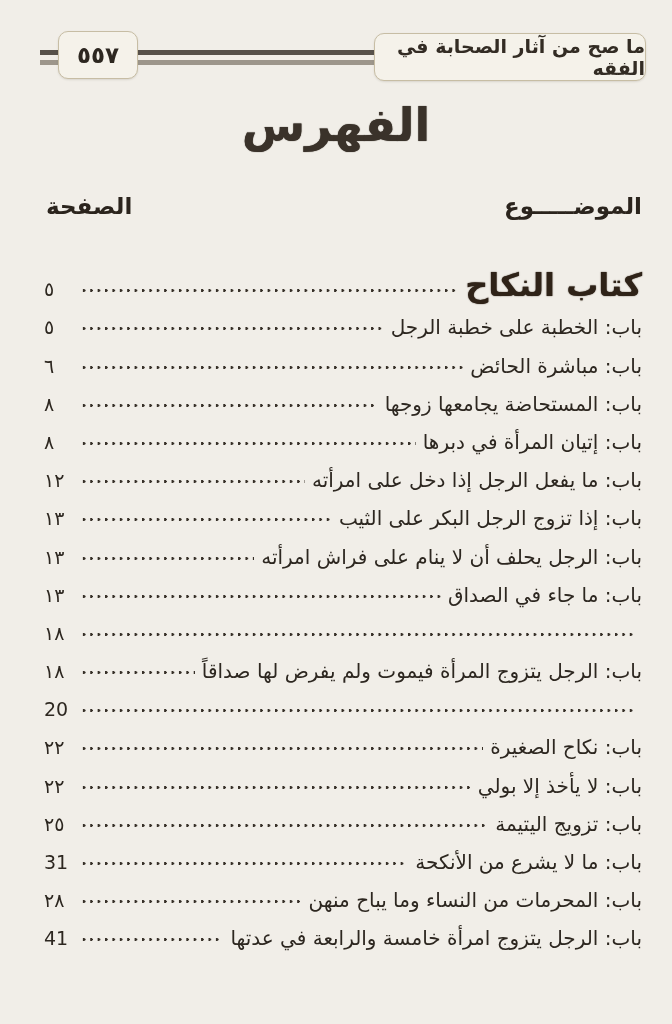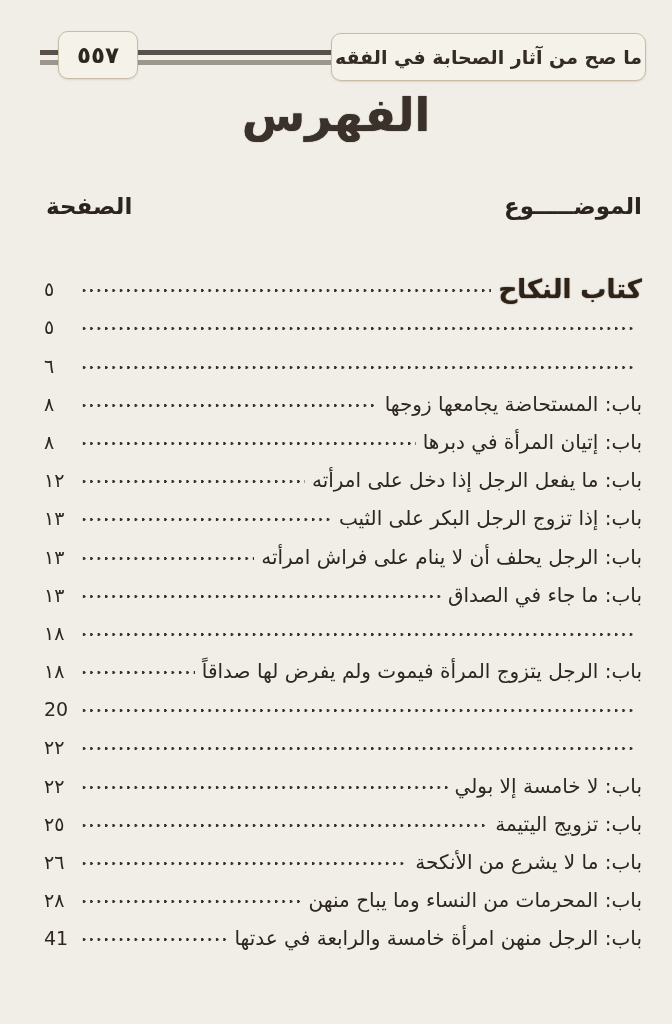--- a/index.html
+++ b/index.html
@@ -30,29 +30,29 @@
     box-shadow: 0 1px 2px rgba(90,80,60,.15);
   }
   .page-num-box {
     top: 31px; left: 58px;
     width: 80px; height: 48px;
     font-size: 23px; font-weight: bold;
     letter-spacing: 1px;
   }
   .book-title-box {
     top: 33px; right: 26px;
-    width: 315px; height: 48px;
+    width: 272px; height: 48px;
     font-size: 19px; font-weight: bold;
     color: #332c24;
   }
 
   
   .main-title {
     position: absolute;
-    top: 88px; left: 0; right: 0;
+    top: 98px; left: 0; right: 0;
     text-align: center;
     font-size: 46px;
     font-weight: 900;
     color: #3a322a;
     text-shadow: 0 0 1px #3a322a;
   }
 
   
   .columns-row {
     position: absolute;
@@ -88,21 +88,21 @@
     background-repeat: repeat-x;
   }
   .row .pagenum {
     min-width: 30px;
     text-align: left;
     font-size: 19px;
     padding-bottom: 4px;
     white-space: nowrap;
   }
   .row.book-row .label {
-    font-size: 26px;
+    font-size: 32px;
     font-weight: 900;
     color: #2f2318;
     text-shadow: 0 0 1.2px #2f2318;
     padding-bottom: 0;
   }
 </style>
 </head>
 <body>
 
 <div class="running-head">
@@ -123,24 +123,26 @@
   <span>الصفحة</span>
 </div>
 
 <div class="entries">
     <div class="row book-row">
     <span class="label">كتاب النكاح</span>
     <span class="leader"></span>
     <span class="pagenum">٥</span>
   </div>
     <div class="row">
+    <span class="label">باب: الخطبة على خطبة الرجل</span>
     <span class="leader"></span>
     <span class="pagenum">٥</span>
   </div>
     <div class="row">
+    <span class="label">باب: مباشرة الحائض</span>
     <span class="leader"></span>
     <span class="pagenum">٦</span>
   </div>
     <div class="row">
     <span class="label">باب: المستحاضة يجامعها زوجها</span>
     <span class="leader"></span>
     <span class="pagenum">٨</span>
   </div>
     <div class="row">
     <span class="label">باب: إتيان المرأة في دبرها</span>
@@ -174,41 +176,42 @@
     <div class="row">
     <span class="label">باب: الرجل يتزوج المرأة فيموت ولم يفرض لها صداقاً</span>
     <span class="leader"></span>
     <span class="pagenum">١٨</span>
   </div>
     <div class="row">
     <span class="leader"></span>
     <span class="pagenum">20</span>
   </div>
     <div class="row">
+    <span class="label">باب: نكاح الصغيرة</span>
     <span class="leader"></span>
     <span class="pagenum">٢٢</span>
   </div>
     <div class="row">
-    <span class="label">باب: لا خامسة إلا بولي</span>
+    <span class="label">باب: لا يأخذ إلا بولي</span>
     <span class="leader"></span>
     <span class="pagenum">٢٢</span>
   </div>
     <div class="row">
     <span class="label">باب: تزويج اليتيمة</span>
     <span class="leader"></span>
     <span class="pagenum">٢٥</span>
   </div>
     <div class="row">
     <span class="label">باب: ما لا يشرع من الأنكحة</span>
     <span class="leader"></span>
-    <span class="pagenum">٢٦</span>
+    <span class="pagenum">31</span>
   </div>
     <div class="row">
     <span class="label">باب: المحرمات من النساء وما يباح منهن</span>
     <span class="leader"></span>
     <span class="pagenum">٢٨</span>
   </div>
     <div class="row">
-    <span class="label">باب: الرجل منهن امرأة خامسة والرابعة في عدتها</span>
+    <span class="label">باب: الرجل يتزوج امرأة خامسة والرابعة في عدتها</span>
     <span class="leader"></span>
     <span class="pagenum">41</span>
   </div>
   </div>
 
 </body></html>

